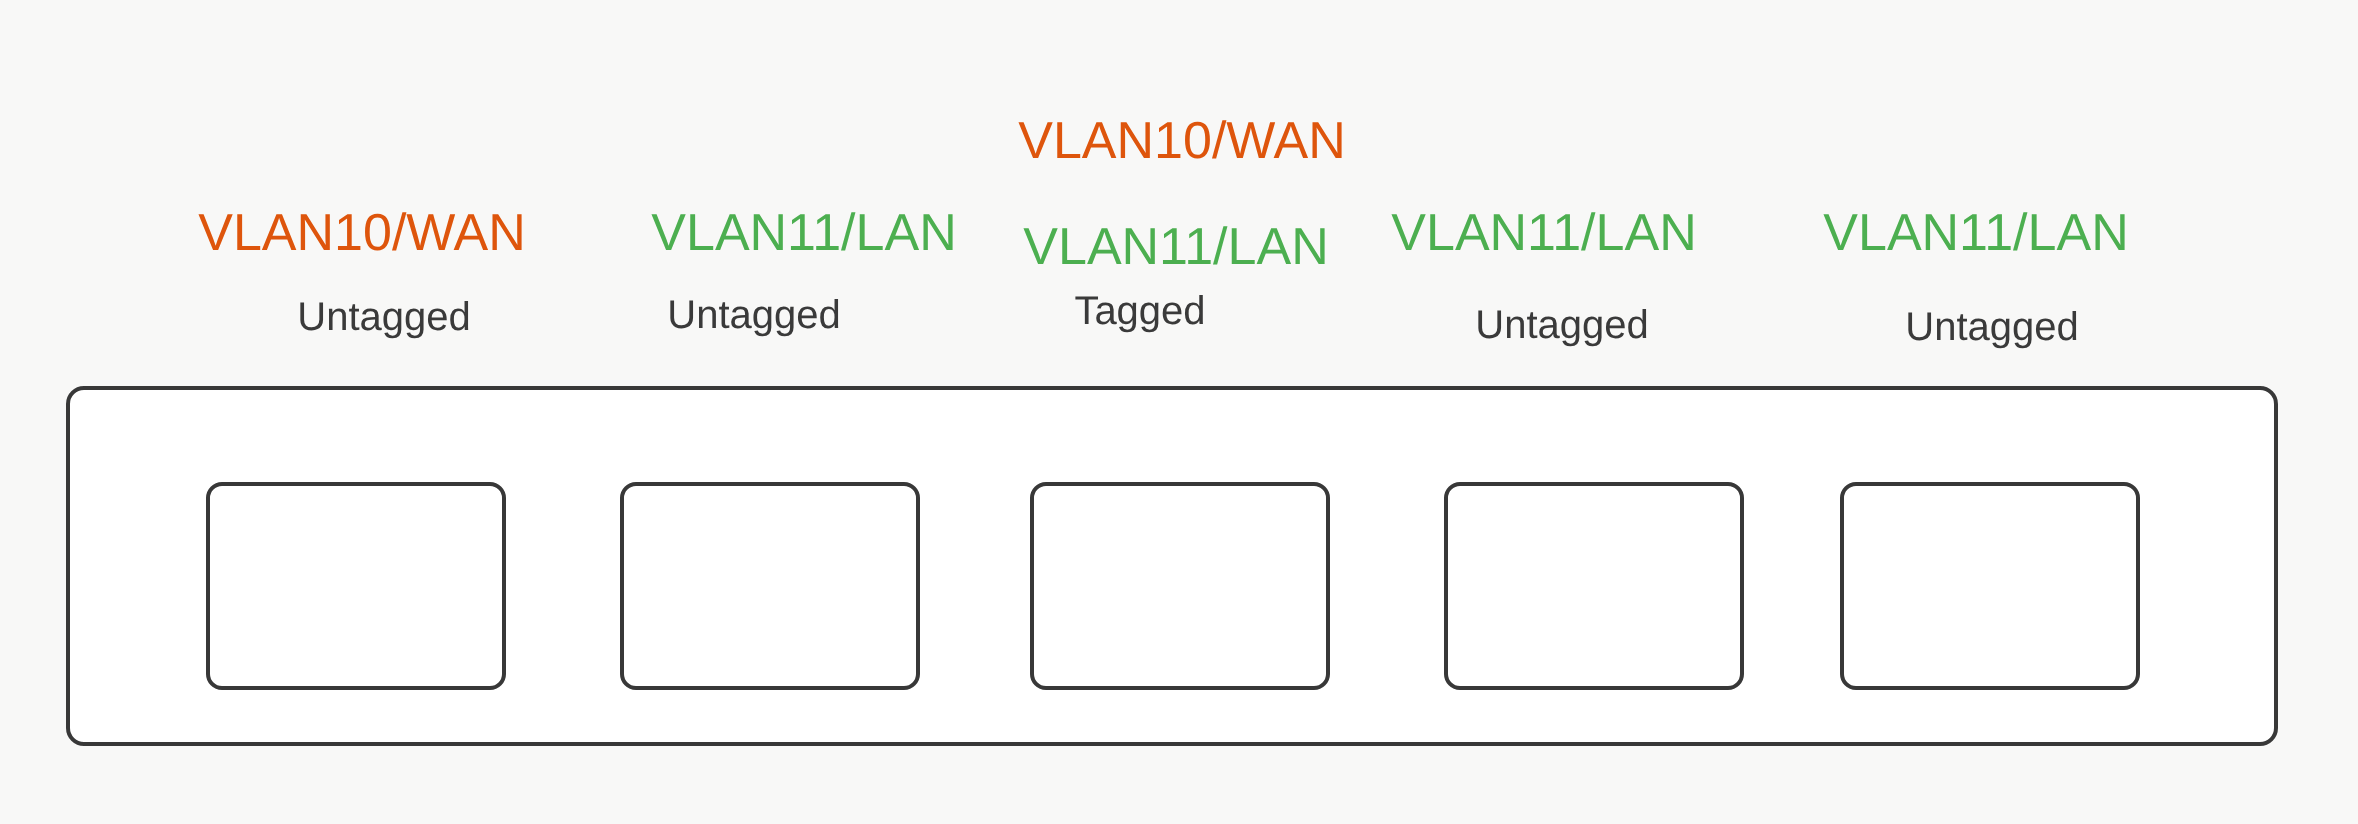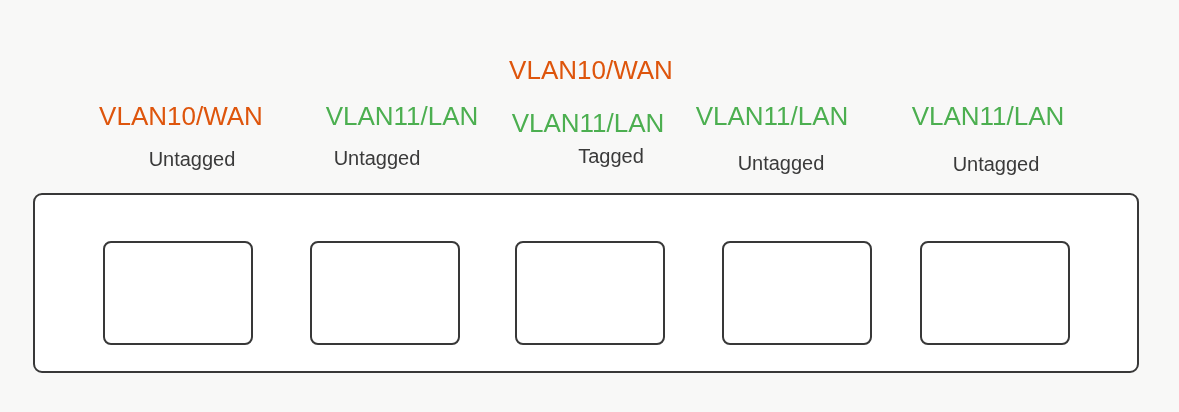--- a/index.html
+++ b/index.html
@@ -52,21 +52,21 @@
   }
   .vlan { font-size: 26px; }
   .tag  { font-size: 20px; }
 
   .l1  { left: 181px; top: 103px; }
   .l2  { left: 192px; top: 149px; }
   .l3  { left: 402px; top: 103px; }
   .l4  { left: 377px; top: 148px; }
   .l5  { left: 591px; top:  57px; }
   .l6  { left: 588px; top: 110px; }
-  .l7  { left: 611px; top: 146px; }
+  .l7  { left: 570px; top: 146px; }
   .l8  { left: 772px; top: 103px; }
   .l9  { left: 781px; top: 153px; }
   .l10 { left: 988px; top: 103px; }
   .l11 { left: 996px; top: 154px; }
 </style>
 </head>
 <body>
 
 <div class="page" style="background-color: rgb(248, 248, 247);">
 

